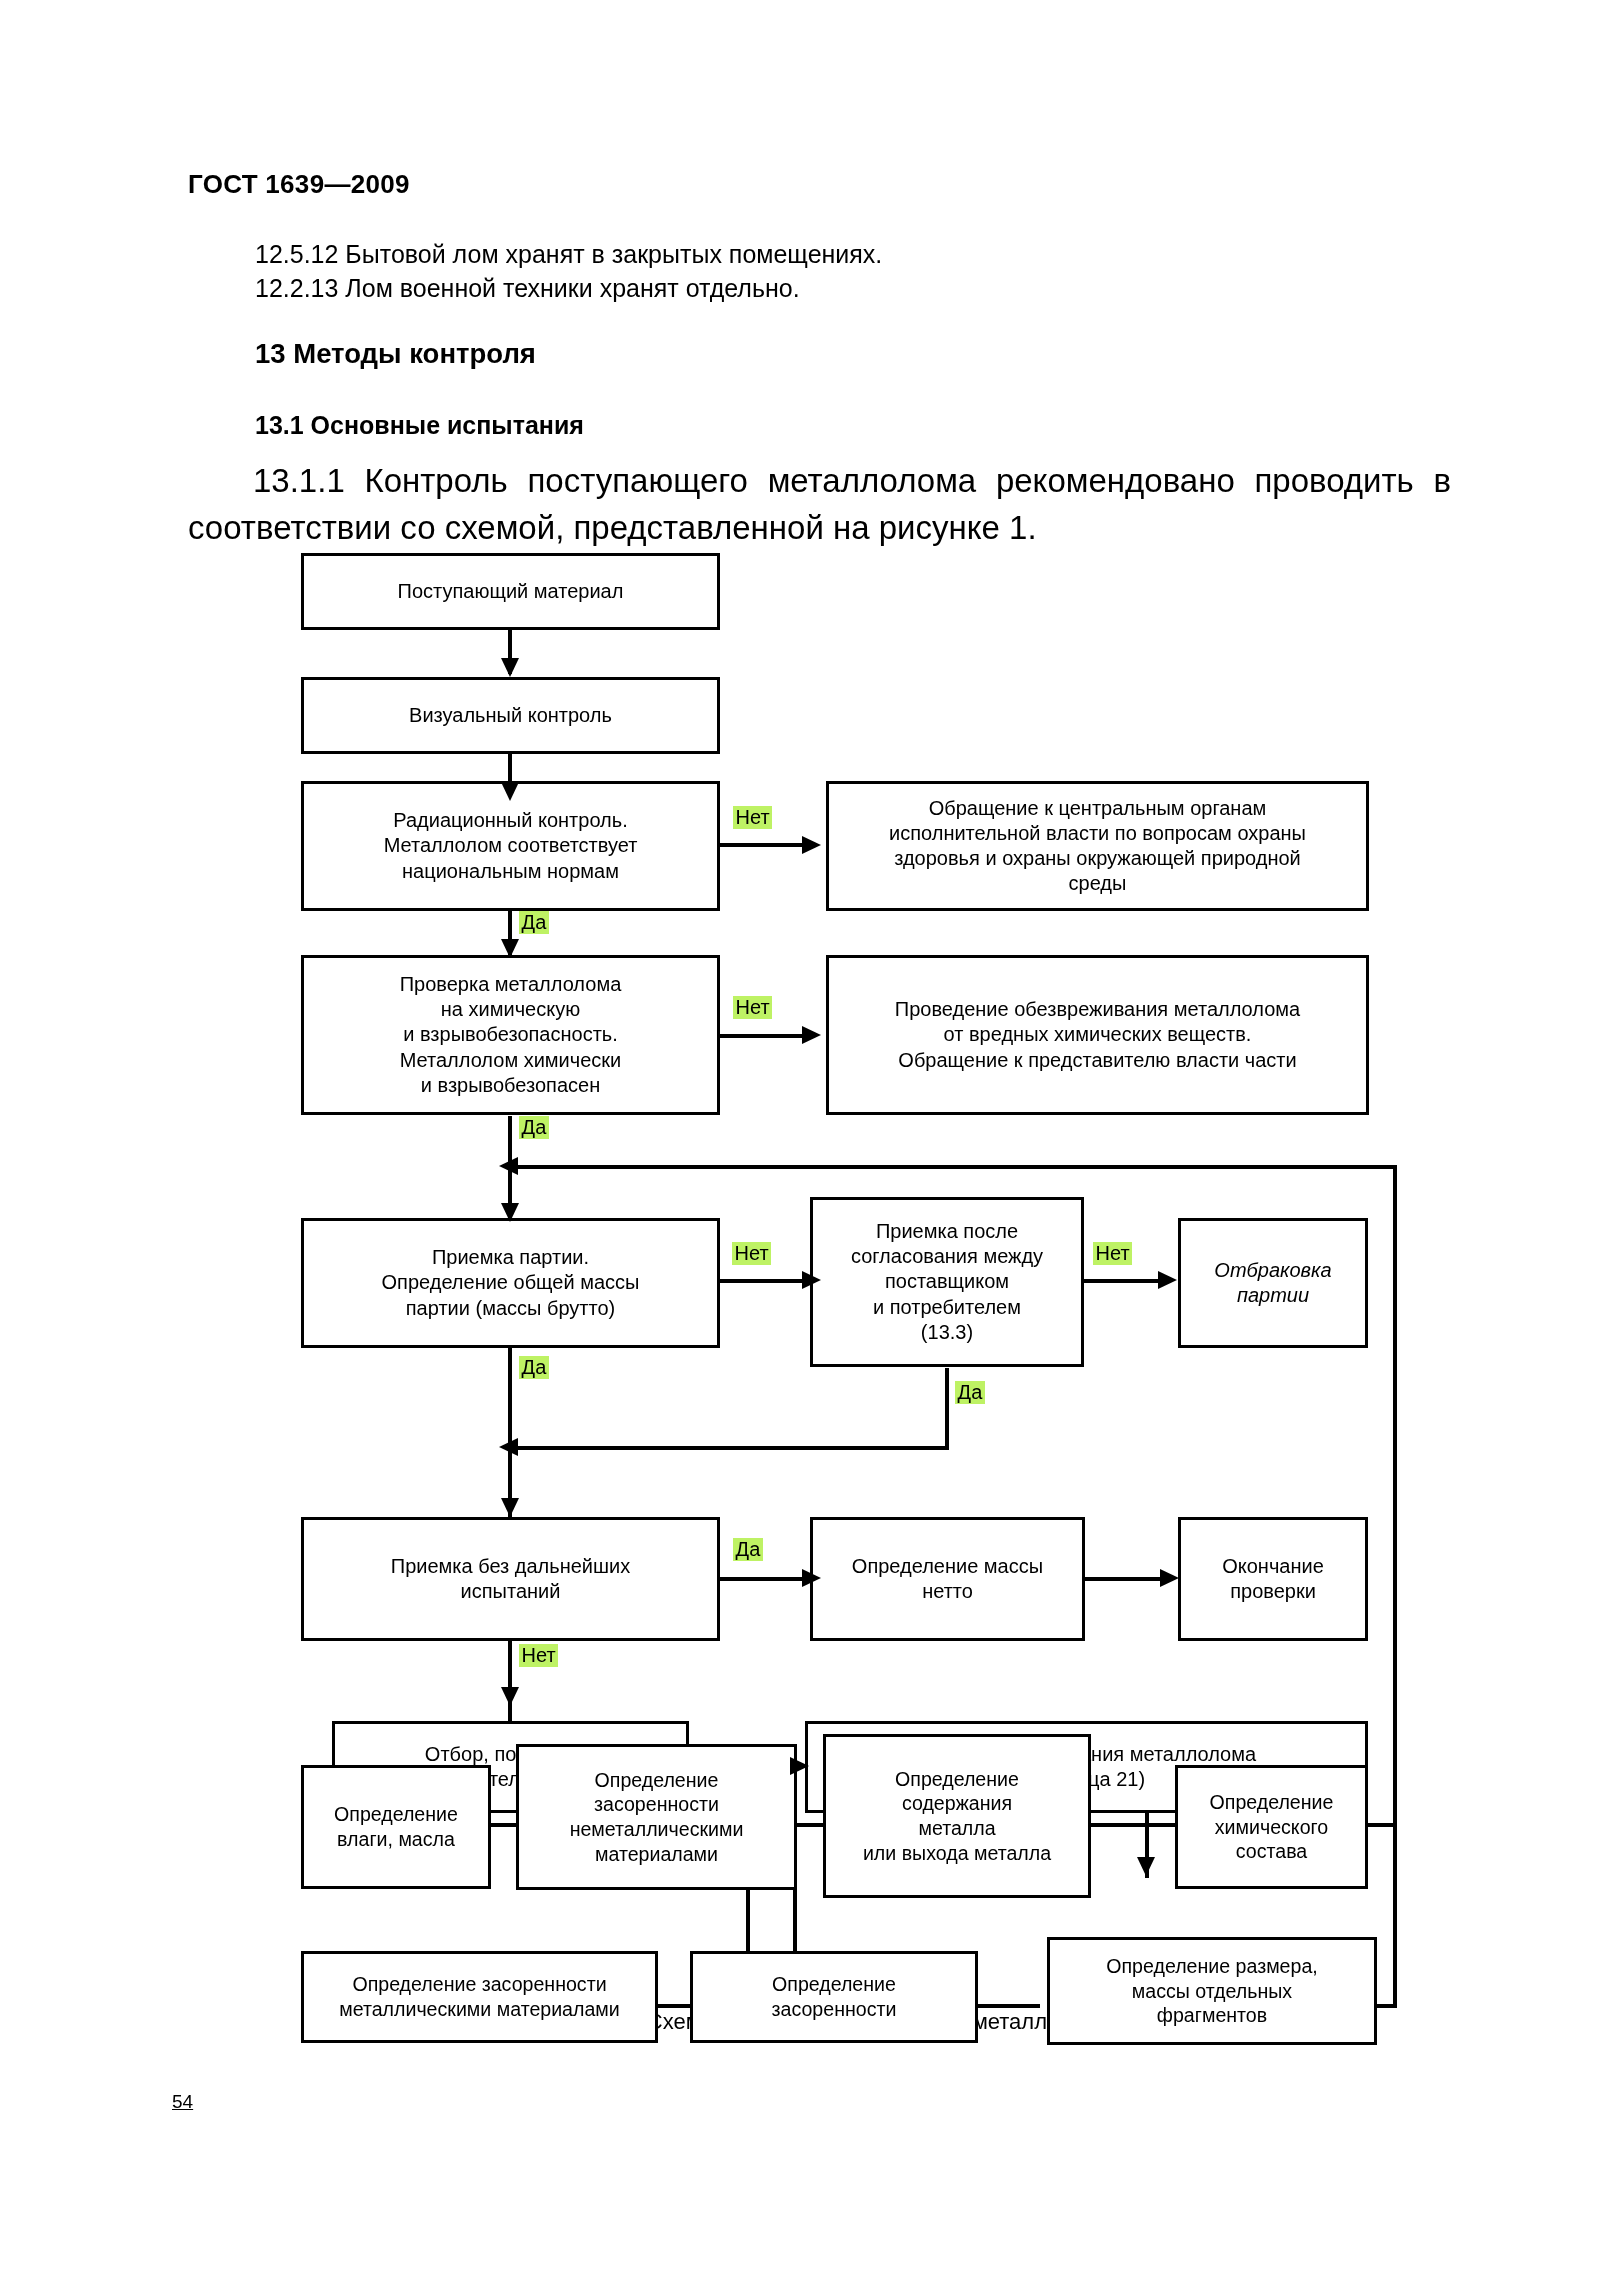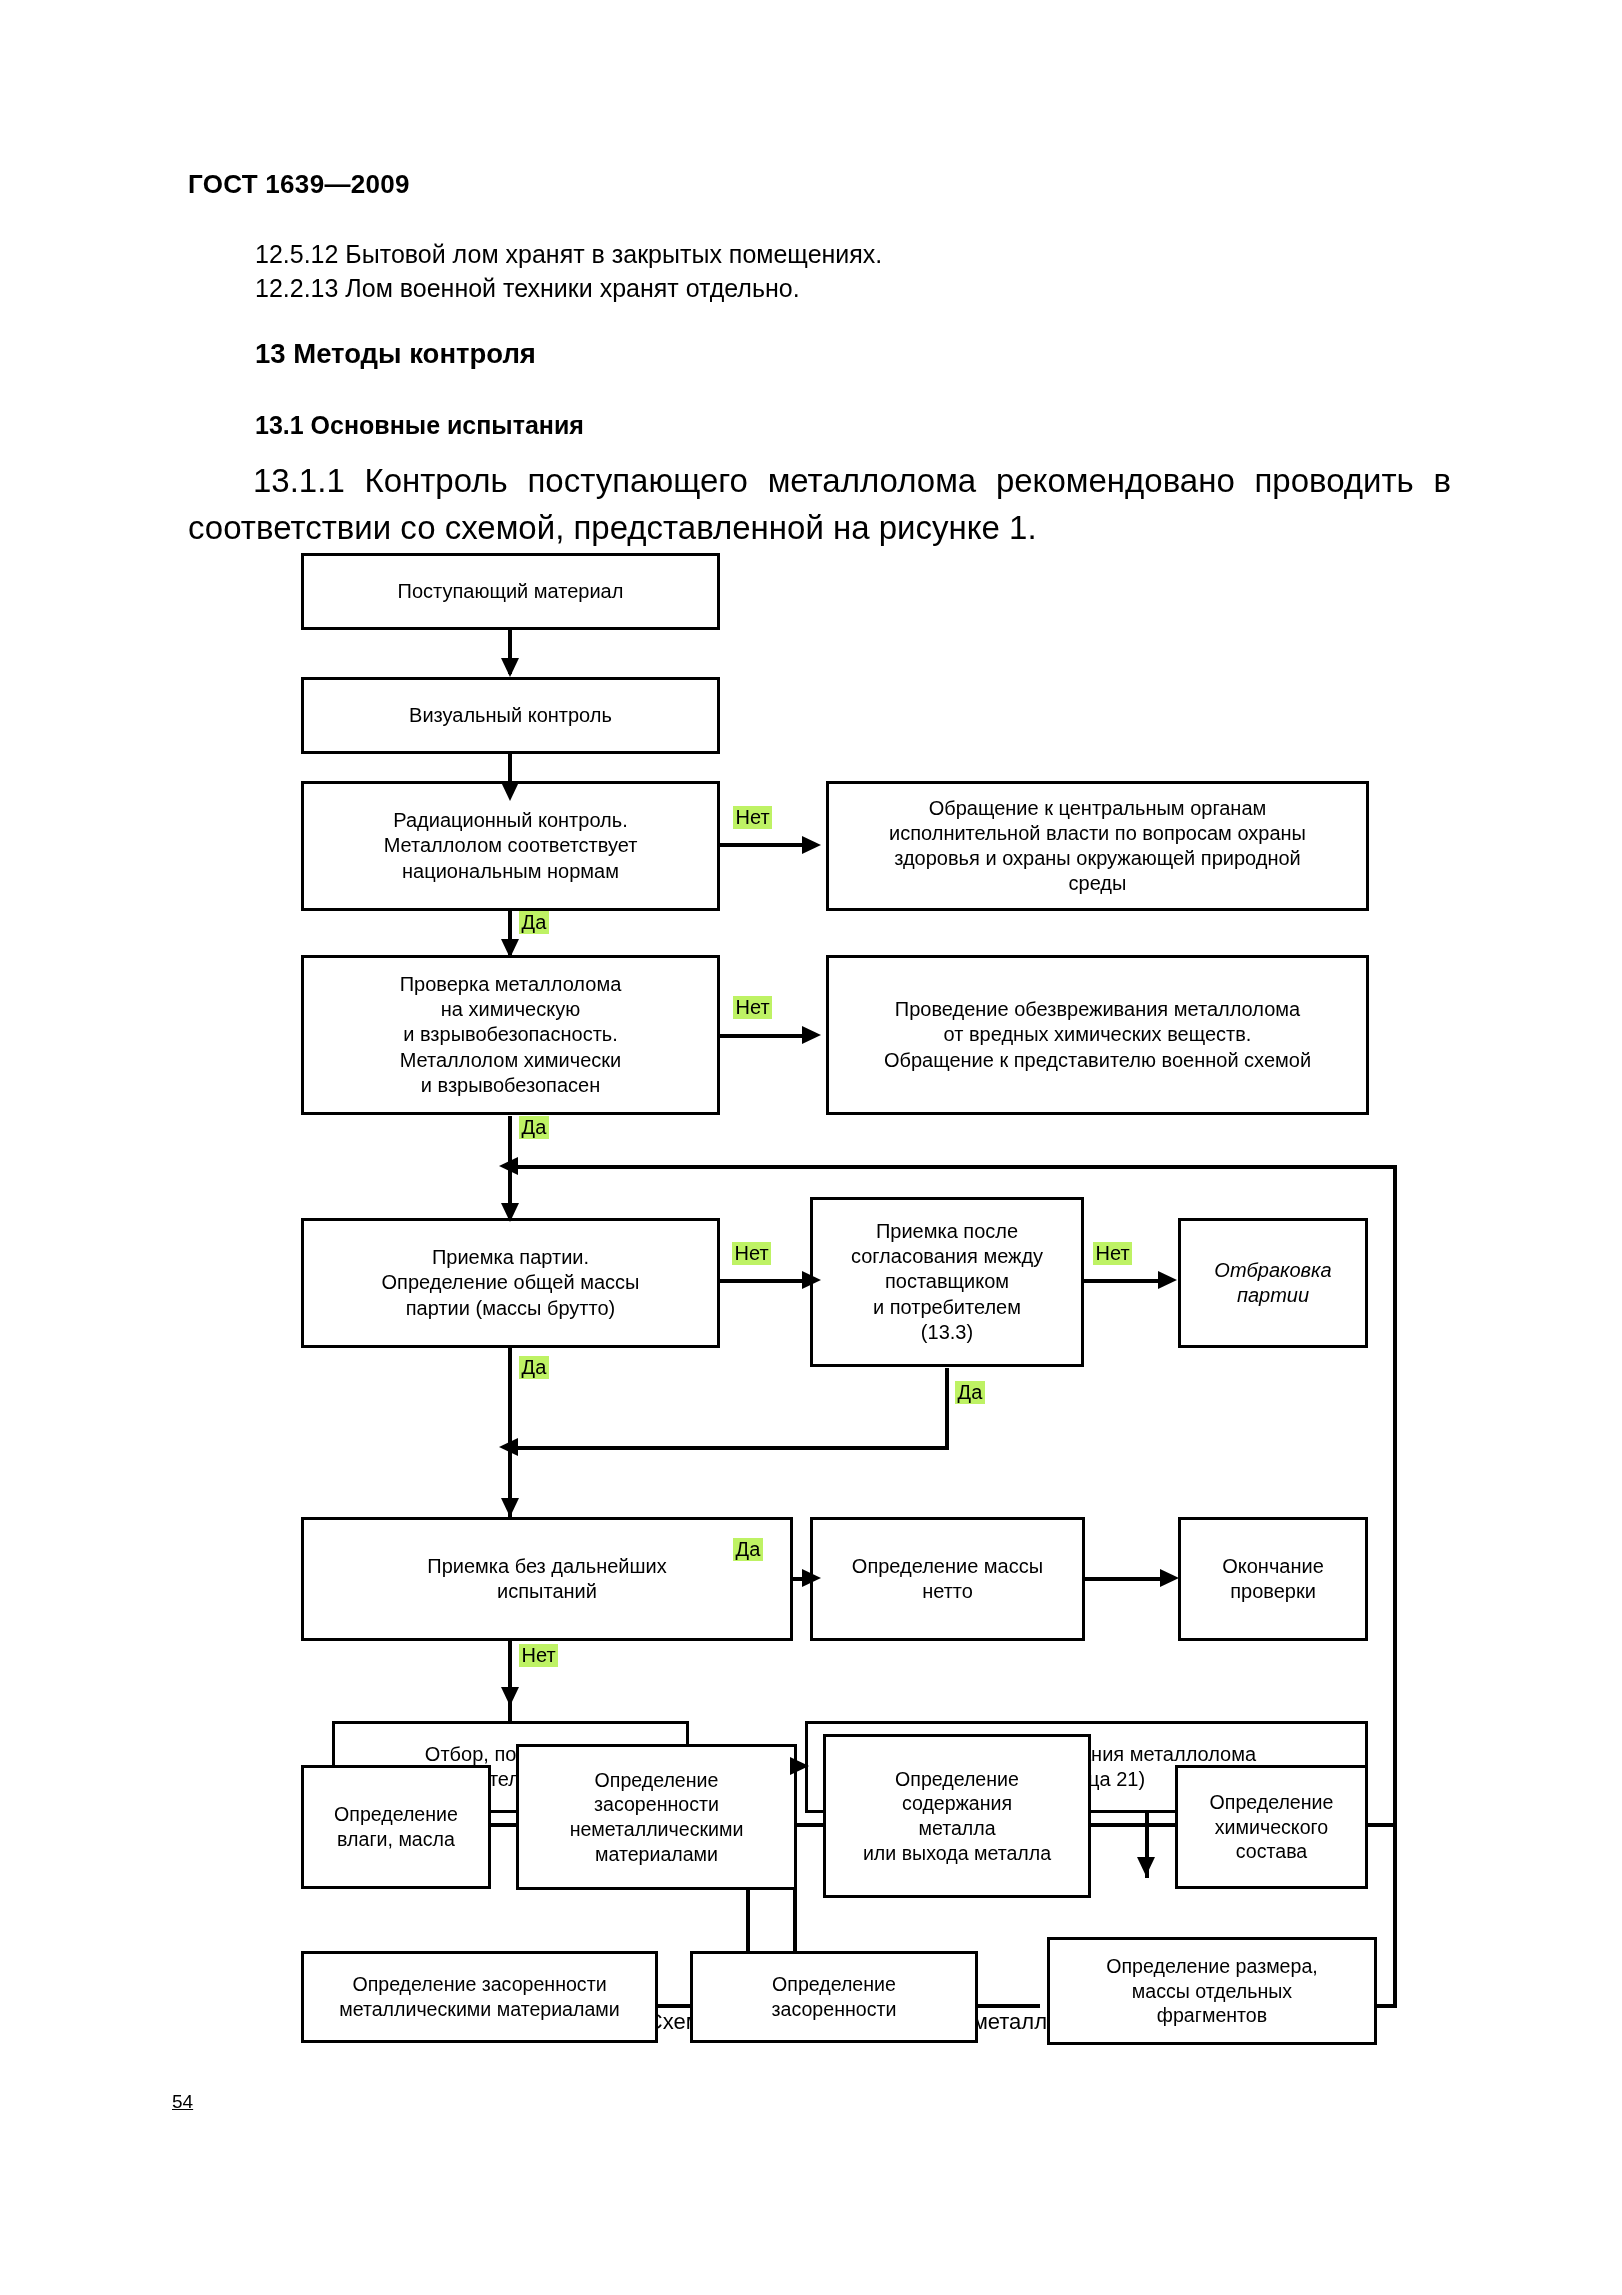--- a/index.html
+++ b/index.html
@@ -139,21 +139,21 @@
     <div class="node" style="left:301px;top:955px;width:419px;height:160px;white-space:pre-line;">Проверка металлолома
 на химическую
 и взрывобезопасность.
 Металлолом химически
 и взрывобезопасен</div>
     <div class="edge h" style="left:720px;top:1034px;width:85px;"></div>
     <div class="arrow right" style="left:802px;top:1026px;"></div>
     <div class="elabel" style="left:733px;top:996px;">Нет</div>
     <div class="node" style="left:826px;top:955px;width:543px;height:160px;white-space:pre-line;">Проведение обезвреживания металлолома
 от вредных химических веществ.
-Обращение к представителю военной схемой</div>
+Обращение к представителю власти части</div>
 
     <div class="edge v" style="left:508px;top:1116px;height:105px;"></div>
     <div class="arrow down" style="left:501px;top:1203px;"></div>
     <div class="elabel" style="left:519px;top:1116px;">Да</div>
 
     <div class="edge h" style="left:517px;top:1165px;width:880px;"></div>
     <div class="arrow left" style="left:499px;top:1157px;"></div>
     <div class="edge v" style="left:1393px;top:1165px;height:779px;"></div>
 
     <div class="node" style="left:301px;top:1218px;width:419px;height:130px;white-space:pre-line;">Приемка партии.
@@ -177,21 +177,21 @@
 
     <div class="edge v" style="left:945px;top:1368px;height:82px;"></div>
     <div class="edge h" style="left:517px;top:1446px;width:432px;"></div>
     <div class="arrow left" style="left:499px;top:1438px;"></div>
     <div class="elabel" style="left:955px;top:1381px;">Да</div>
 
     <div class="edge v" style="left:508px;top:1348px;height:170px;"></div>
     <div class="arrow down" style="left:501px;top:1498px;"></div>
     <div class="elabel" style="left:519px;top:1356px;">Да</div>
 
-    <div class="node" style="left:301px;top:1517px;width:492px;height:124px;white-space:pre-line;">Приемка без дальнейших
+    <div class="node" style="left:301px;top:1517px;width:419px;height:124px;white-space:pre-line;">Приемка без дальнейших
 испытаний</div>
     <div class="edge h" style="left:720px;top:1577px;width:85px;"></div>
     <div class="arrow right" style="left:802px;top:1569px;"></div>
     <div class="elabel" style="left:733px;top:1538px;">Да</div>
 
     <div class="node" style="left:810px;top:1517px;width:275px;height:124px;white-space:pre-line;">Определение массы
 нетто</div>
     <div class="edge h" style="left:1085px;top:1577px;width:79px;"></div>
     <div class="arrow right" style="left:1160px;top:1569px;"></div>
 

